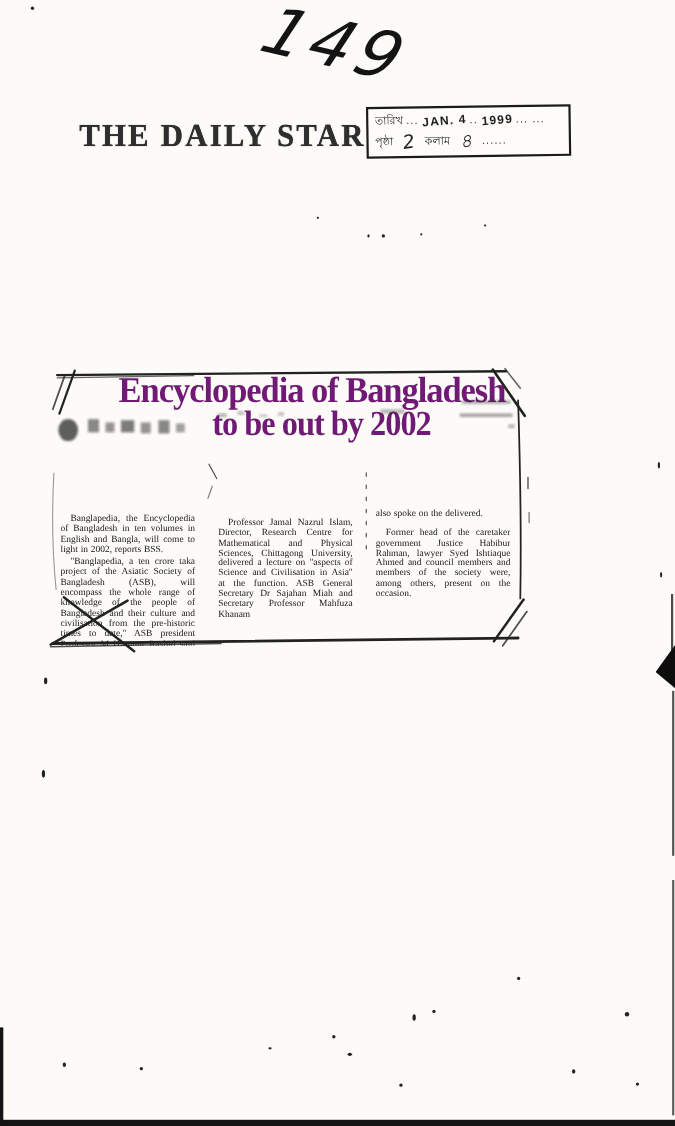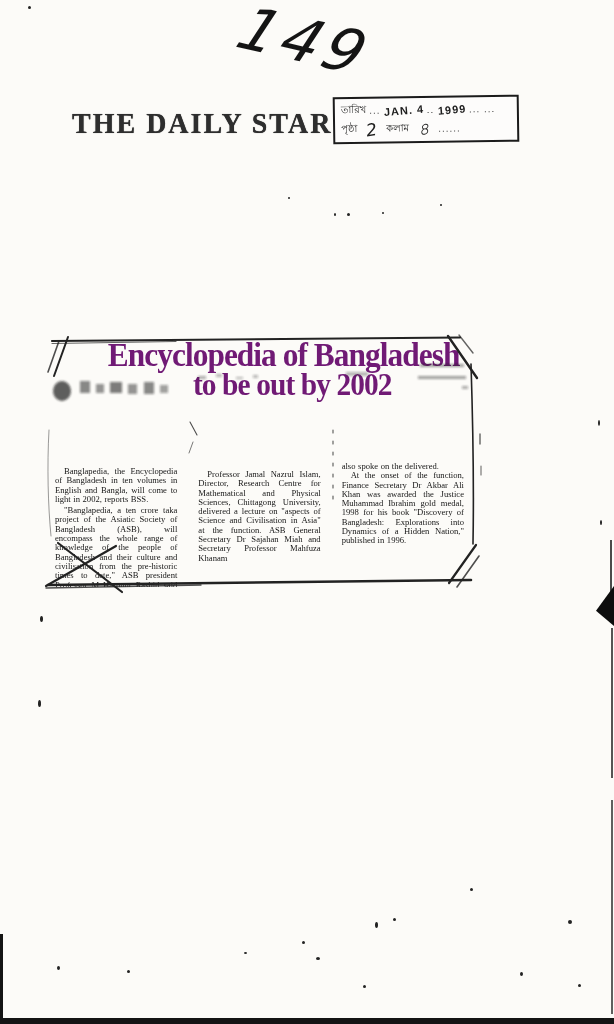--- a/index.html
+++ b/index.html
@@ -90,21 +90,21 @@
     <div class="columns">
       <div class="col pad1">
         <p>Banglapedia, the Encyclopedia of Bangladesh in ten volumes in English and Bangla, will come to light in 2002, reports BSS.</p>
         <p class="gap-xs">"Banglapedia, a ten crore taka project of the Asiatic Society of Bangladesh (ASB), will encompass the whole range of knowledge of the people of Bangladesh and their culture and civilisation from the pre-historic times to date," ASB president Professor M Harunur Rashid said while speaking at a function in observance of the 47th founding anniversary of the society yesterday afternoon.</p>
       </div>
       <div class="col pad2">
         <p class="gap-s">Professor Jamal Nazrul Islam, Director, Research Centre for Mathematical and Physical Sciences, Chittagong University, delivered a lecture on "aspects of Science and Civilisation in Asia" at the function. ASB General Secretary Dr Sajahan Miah and Secretary Professor Mahfuza Khanam</p>
       </div>
       <div class="col pad3">
         <p class="cont">also spoke on the delivered.</p>
-        <p>At the onset of the function, Finance Secretary Dr Akbar Ali Khan was awarded the Justice Muhammad Ibrahim gold medal, 1998 for his book "Discovery of Bangladesh: Explorations into Dynamics of a Hidden Nation," published in 1996.</p>
+        <p class="gap-m">Former head of the caretaker government Justice Habibur Rahman, lawyer Syed Ishtiaque Ahmed and council members and members of the society were, among others, present on the occasion.</p>
       </div>
     </div>
 
     <svg class="overlay" width="440" height="262" viewBox="0 0 440 262">
       <g stroke="#222" fill="none" stroke-linecap="round">
         <path d="M6,7 L414,3.5" stroke-width="2.2"></path>
         <path d="M6,9.5 L130,7.5" stroke-width="1.2" opacity=".7"></path>
         <path d="M8,42 L22,3" stroke-width="2"></path>
         <path d="M2,38 L13,7" stroke-width="1.6" opacity=".8"></path>
         <path d="M402,2 L431,44" stroke-width="2.4"></path>

